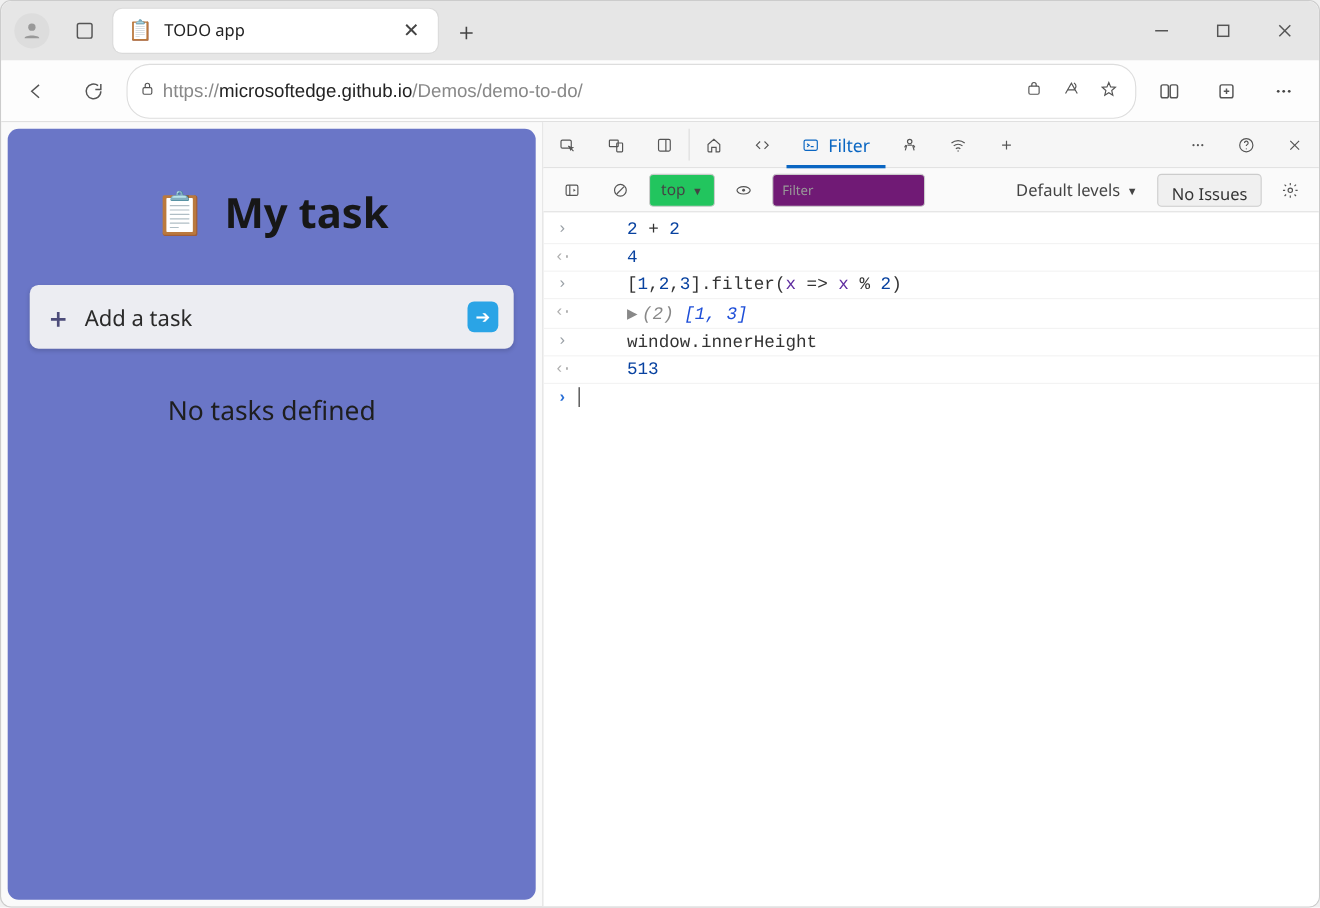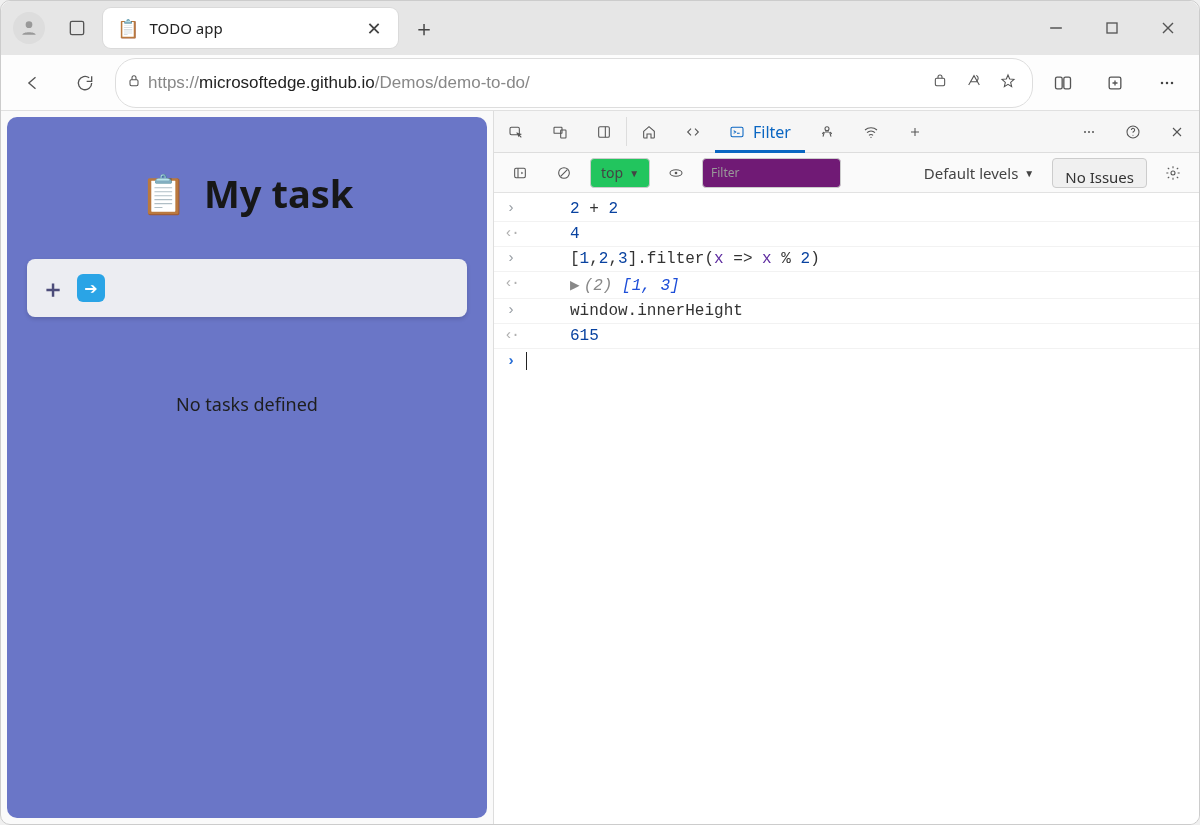--- a/index.html
+++ b/index.html
@@ -41,21 +41,21 @@
   .main { flex:1; display:flex; min-height:0; }
 
   
   .page { width: 480px; background:#6a76c7; border-radius:10px; margin:6px; display:flex; flex-direction:column; align-items:center; padding: 30px 20px; }
   .page h1 { display:flex; align-items:center; gap:16px; color:#171717; font-size:38px; font-weight:700; margin: 20px 0 40px; }
   .page h1 .clip { font-size:38px; }
   .task-input { width: 100%; background:#ecedf2; border-radius:8px; height:58px; display:flex; align-items:center; padding:0 14px; gap:12px; box-shadow: 0 2px 4px rgba(0,0,0,.15); }
   .task-input .plus { color:#4c4c7a; font-size:24px; font-weight:bold; }
   .task-input .ph { flex:1; color:#2a2a2a; font-size:20px; }
   .task-input .go { width:28px; height:28px; background:#2aa4e6; border-radius:6px; display:flex; align-items:center; justify-content:center; color:#fff; font-size:16px; }
-  .empty { margin-top: 75px; color:#1e1e1e; font-size:18px; }
+  .empty { margin-top: 40px; color:#1e1e1e; font-size:24px; }
 
   
   .devtools { flex:1; display:flex; flex-direction:column; background:#fff; border-left:1px solid #ddd; }
   .dt-tabs { height:42px; display:flex; align-items:stretch; border-bottom:1px solid #ddd; background:#f6f6f6; }
   .dt-seg { display:flex; align-items:center; }
   .dt-btn { width:44px; display:flex; align-items:center; justify-content:center; color:#555; }
   .dt-divider { width:1px; background:#ddd; margin:6px 0; }
   .dt-tab { display:flex; align-items:center; gap:8px; padding:0 14px; color:#444; font-size:16px; position:relative; }
   .dt-tab.active { color:#0a66c2; }
   .dt-tab.active::after { content:""; position:absolute; left:0; right:0; bottom:-1px; height:3px; background:#0a66c2; }
@@ -191,20 +191,21 @@
 
 <div class="main">
 
   <div class="page">
     <h1>
       <span class="clip">📋</span>
       <span>My task</span>
     </h1>
     <div class="task-input">
       <span class="plus">＋</span>
+      <span class="ph">Add a task</span>
       <span class="go">➔</span>
     </div>
     <div class="empty">No tasks defined</div>
   </div>
 
   <div class="devtools">
 
     <div class="dt-tabs">
       <div class="dt-seg">
         <div class="dt-btn">
@@ -355,21 +356,21 @@
         <div class="row">
           <span class="gutter out" style="letter-spacing: -2px;">‹·</span>
           <span class="code"><span class="expand">▶</span><span class="dim">(2) </span><span class="arr">[1, 3]</span></span>
         </div>
         <div class="row">
           <span class="gutter in">›</span>
           <span class="code"><span class="punc">window.innerHeight</span></span>
         </div>
         <div class="row">
           <span class="gutter out" style="letter-spacing: -2px;">‹·</span>
-          <span class="code"><span class="num">615</span></span>
+          <span class="code"><span class="num">513</span></span>
         </div>
         <div class="cursor-line">
           <span class="gutter blue-arrow">›</span>
           <span class="cursor"></span>
         </div>
       </div>
 
   </div>
 </div>
 

